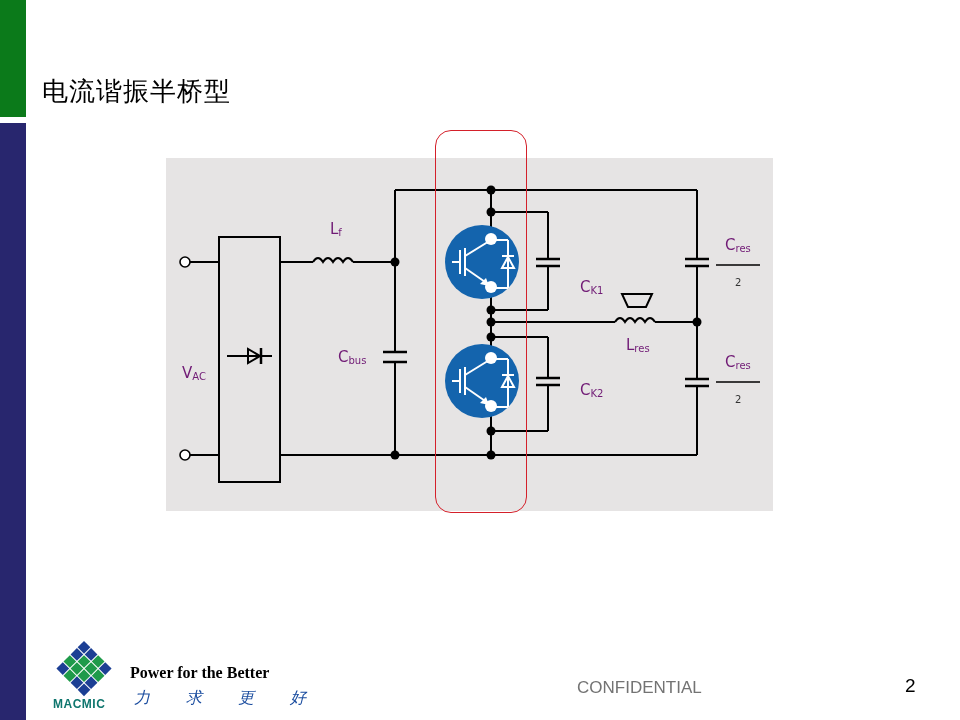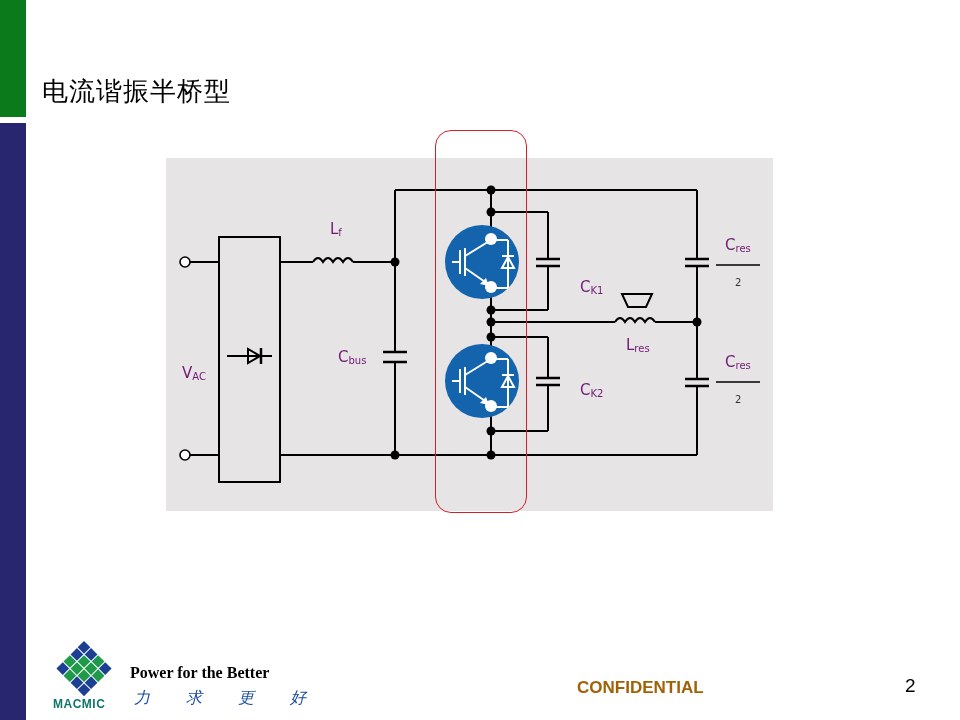--- a/index.html
+++ b/index.html
@@ -14,21 +14,21 @@
   .lbl { position:absolute; font-family:"DejaVu Sans", sans-serif; color:#701a75; font-size:15px; }
   .lbl sub { font-size:10px; vertical-align:-2px; }
   .den { position:absolute; font-family:"DejaVu Sans", sans-serif; font-size:10px; color:#333; }
   .highlight { position:absolute; left:435px; top:130px; width:92px; height:383px;
                border:1px solid #d4202a; border-radius:16px; box-sizing:border-box; }
   .logo { position:absolute; left:56px; top:641px; }
   .logo-text { position:absolute; left:53px; top:697px; font-weight:bold; color:#0f766e; font-size:12px; letter-spacing:0.5px; }
   .slogan { position:absolute; left:130px; top:664px; font-family:"Liberation Serif", serif; font-weight:bold; font-size:16px; color:#000; }
   .slogan-cn { position:absolute; left:134px; top:688px; font-size:16px; color:#1c4ea0; font-family:"DejaVu Sans", sans-serif;
                display:flex; gap:36px; font-style:italic; }
-  .confidential { position:absolute; left:577px; top:678px; color:#a16207; font-weight:bold; font-size:17px; }
+  .confidential { position:absolute; left:577px; top:678px; color:#737373; font-weight:normal; font-size:17px; }
   .page-num { position:absolute; left:905px; top:675px; font-size:19px; color:#000; }
 </style>
 </head>
 <body>
 
 <div class="bar-green"></div>
 <div class="bar-navy"></div>
 
 <div class="title">电流谐振半桥型</div>
 

